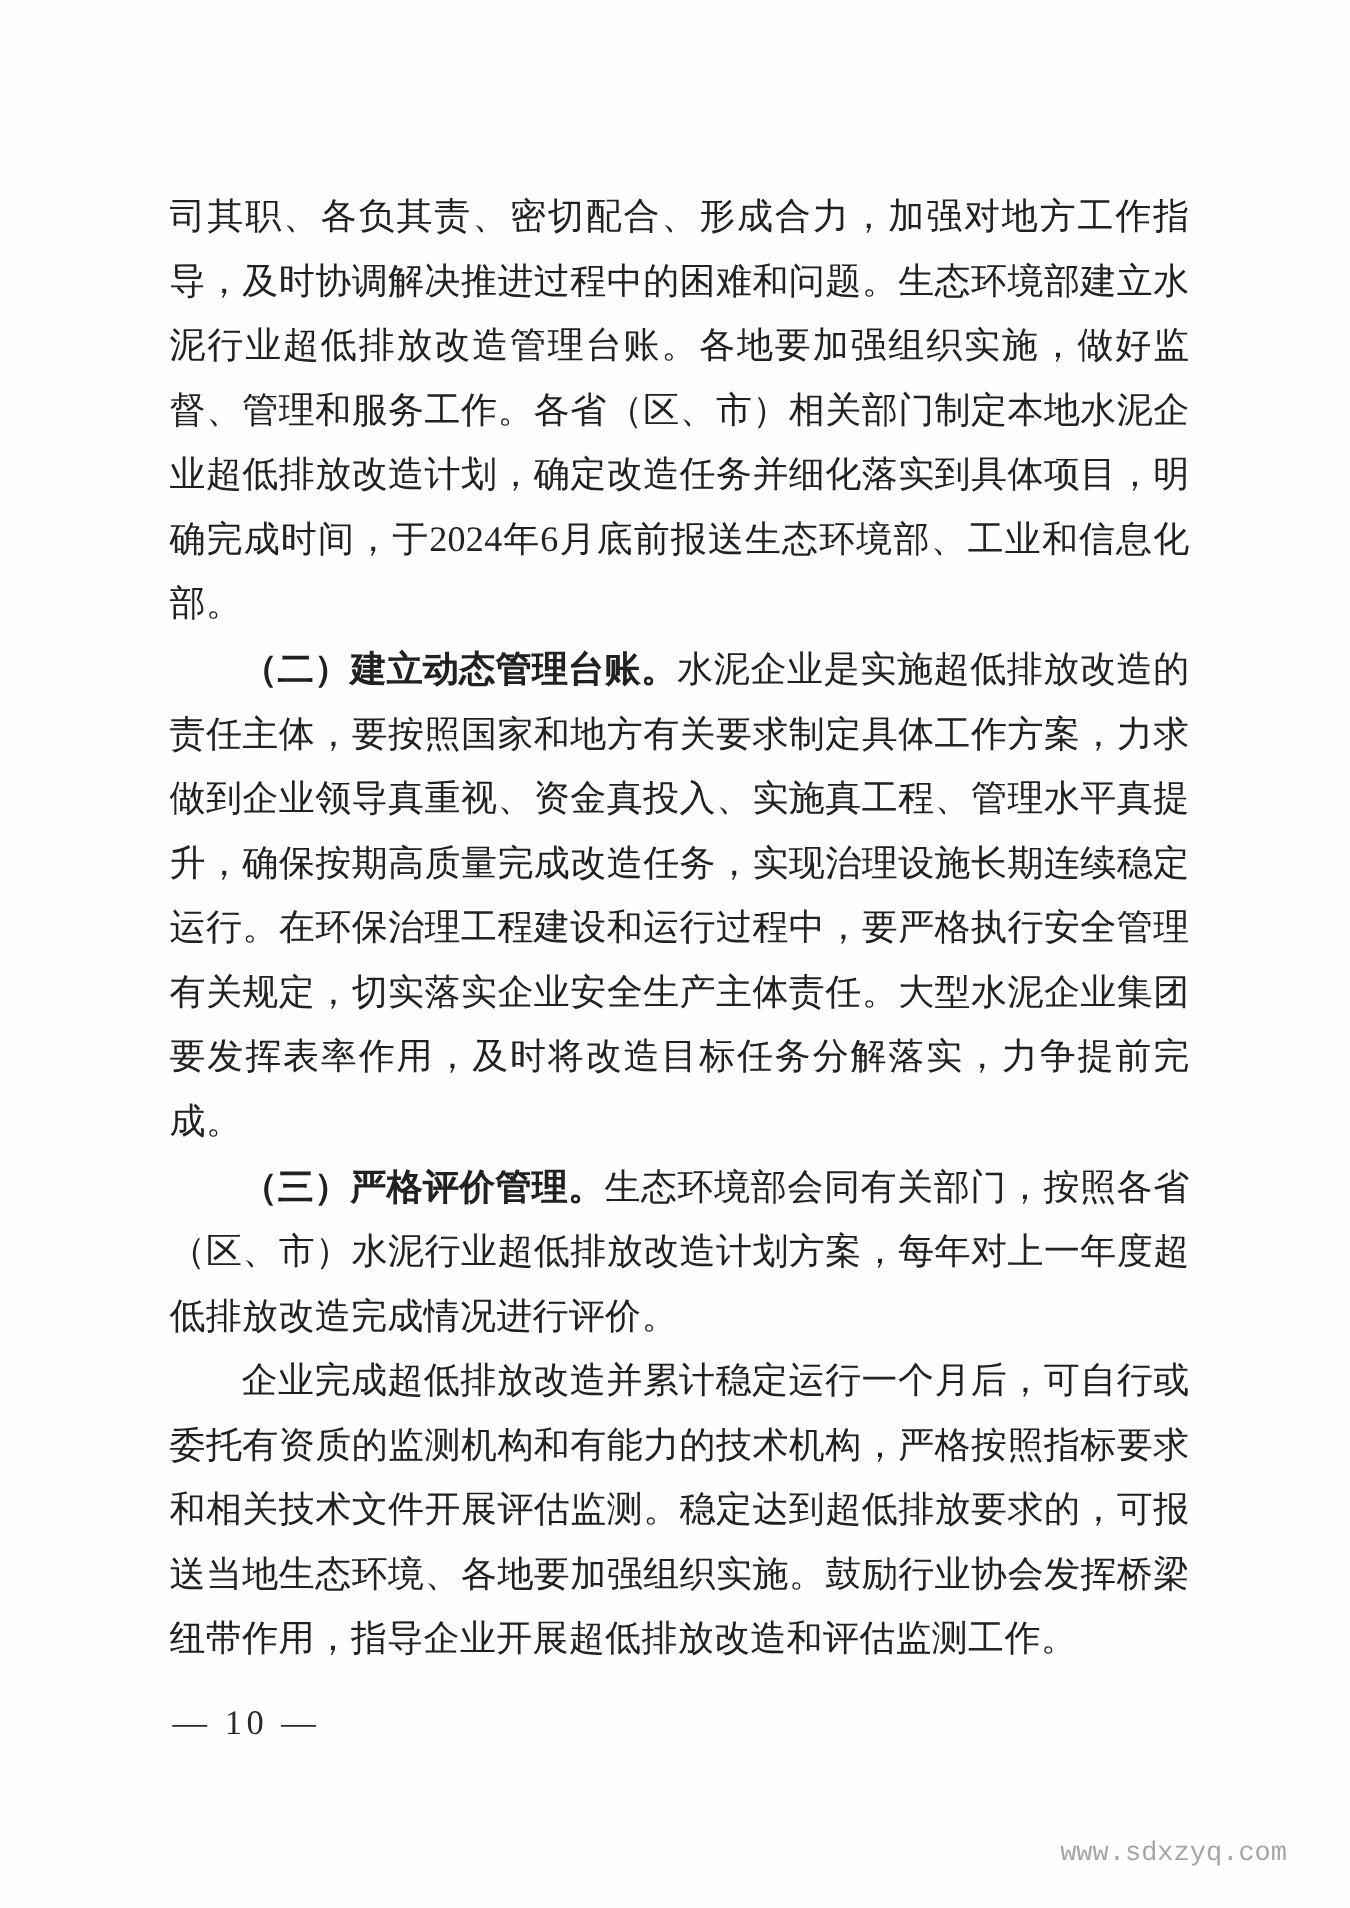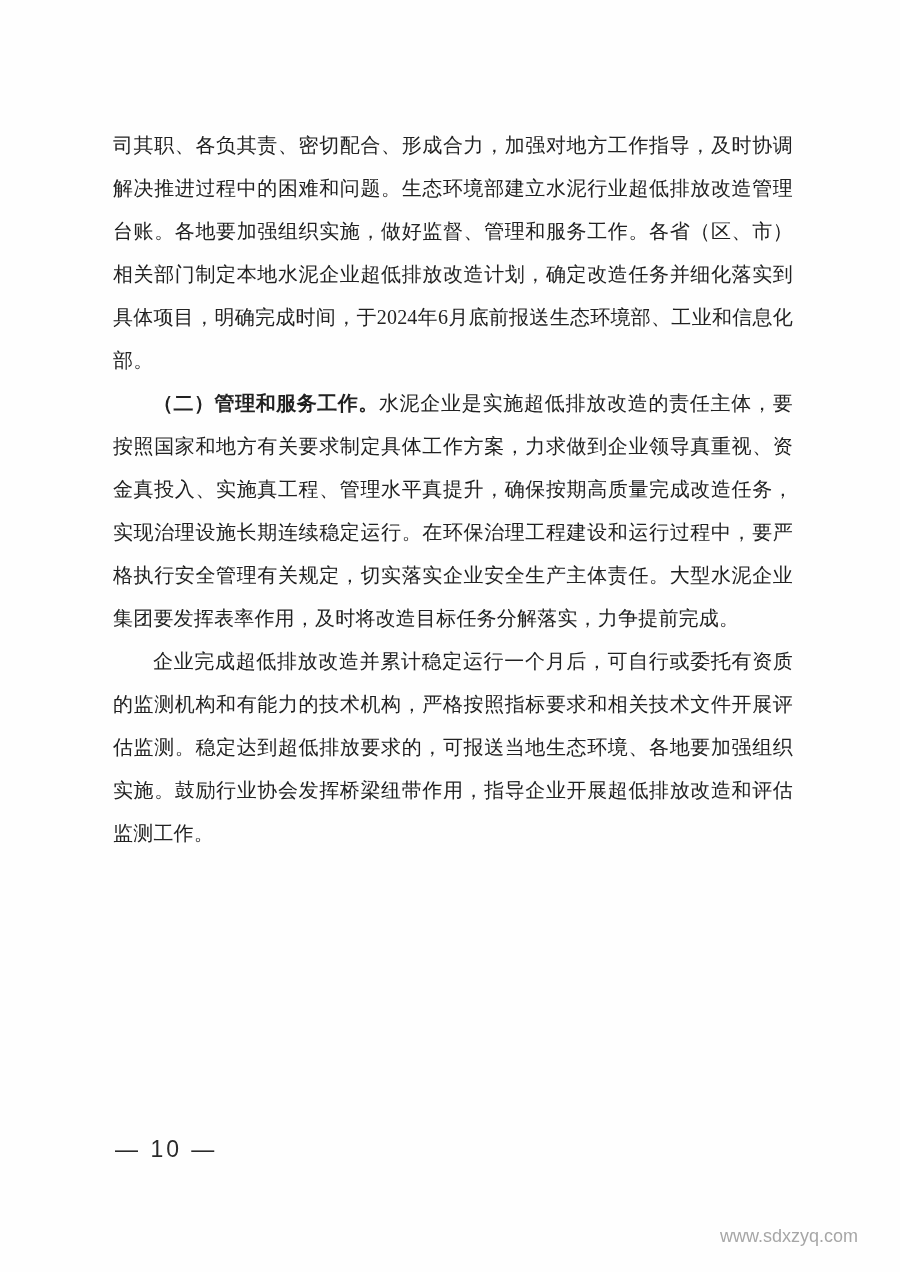--- a/index.html
+++ b/index.html
@@ -23,63 +23,64 @@
     background: #fefefe;
   }
   .text-block {
     position: absolute;
     left: 113px;
     top: 124px;
     width: 680px;
   }
   .para {
     margin: 0;
-    font-size: 20px;
+    font-size: 24px;
     line-height: 43px;
     color: #212121;
     text-align: justify;
     letter-spacing: 0.2px;
   }
   .para.indent {
     text-indent: 2em;
   }
   .para .lead-bold {
     font-weight: 700;
     font-family: "Liberation Sans", sans-serif;
     letter-spacing: 0;
   }
   .footer-pageno {
     position: absolute;
     left: 115px;
     top: 1136px;
     font-size: 23px;
     color: #2a2a2a;
     letter-spacing: 3px;
-    font-family: Liberation Sans, sans-serif;
+    font-family: Liberation Serif, serif;
   }
   .watermark {
     position: absolute;
     right: 42px;
     top: 1226px;
     font-size: 18px;
     color: #a6a6a6;
-    font-family: Liberation Sans, sans-serif;
+    font-family: Liberation Mono, monospace;
   }
 </style>
 </head>
 <body>
 
 <div class="page">
 
   <div class="text-block">
 
     <p class="para"><span>司其职、各负其责、密切配合、形成合力，加强对地方工作指导，及时协调解决推进过程中的困难和问题。生态环境部建立水泥行业超低排放改造管理台账。各地要加强组织实施，做好监督、管理和服务工作。各省（区、市）相关部门制定本地水泥企业超低排放改造计划，确定改造任务并细化落实到具体项目，明确完成时间，于2024年6月底前报送生态环境部、工业和信息化部。</span></p>
 
-    <p class="para indent"><span class="lead-bold">（二）管理和服务工作。</span><span>水泥企业是实施超低排放改造的责任主体，要按照国家和地方有关要求制定具体工作方案，力求做到企业领导真重视、资金真投入、实施真工程、管理水平真提升，确保按期高质量完成改造任务，实现治理设施长期连续稳定运行。在环保治理工程建设和运行过程中，要严格执行安全管理有关规定，切实落实企业安全生产主体责任。大型水泥企业集团要发挥表率作用，及时将改造目标任务分解落实，力争提前完成。</span></p>
+    <p class="para indent"><span class="lead-bold">（二）建立动态管理台账。</span><span>水泥企业是实施超低排放改造的责任主体，要按照国家和地方有关要求制定具体工作方案，力求做到企业领导真重视、资金真投入、实施真工程、管理水平真提升，确保按期高质量完成改造任务，实现治理设施长期连续稳定运行。在环保治理工程建设和运行过程中，要严格执行安全管理有关规定，切实落实企业安全生产主体责任。大型水泥企业集团要发挥表率作用，及时将改造目标任务分解落实，力争提前完成。</span></p>
 
+    <p class="para indent"><span class="lead-bold">（三）严格评价管理。</span><span>生态环境部会同有关部门，按照各省（区、市）水泥行业超低排放改造计划方案，每年对上一年度超低排放改造完成情况进行评价。</span></p>
 
     <p class="para indent"><span>企业完成超低排放改造并累计稳定运行一个月后，可自行或委托有资质的监测机构和有能力的技术机构，严格按照指标要求和相关技术文件开展评估监测。稳定达到超低排放要求的，可报送当地生态环境、各地要加强组织实施。鼓励行业协会发挥桥梁纽带作用，指导企业开展超低排放改造和评估监测工作。</span></p>
 
 
   </div>
 
   <div class="footer-pageno">— 10 —</div>
 
   <div class="watermark">www.sdxzyq.com</div>
 

